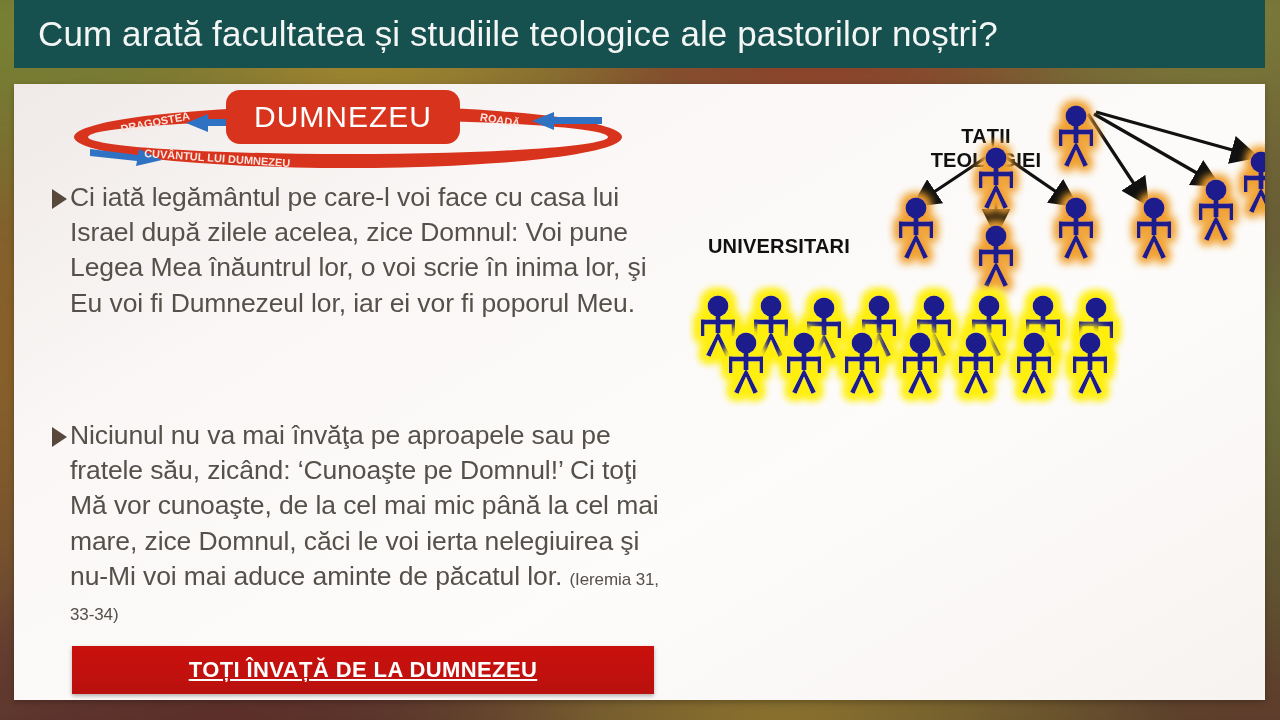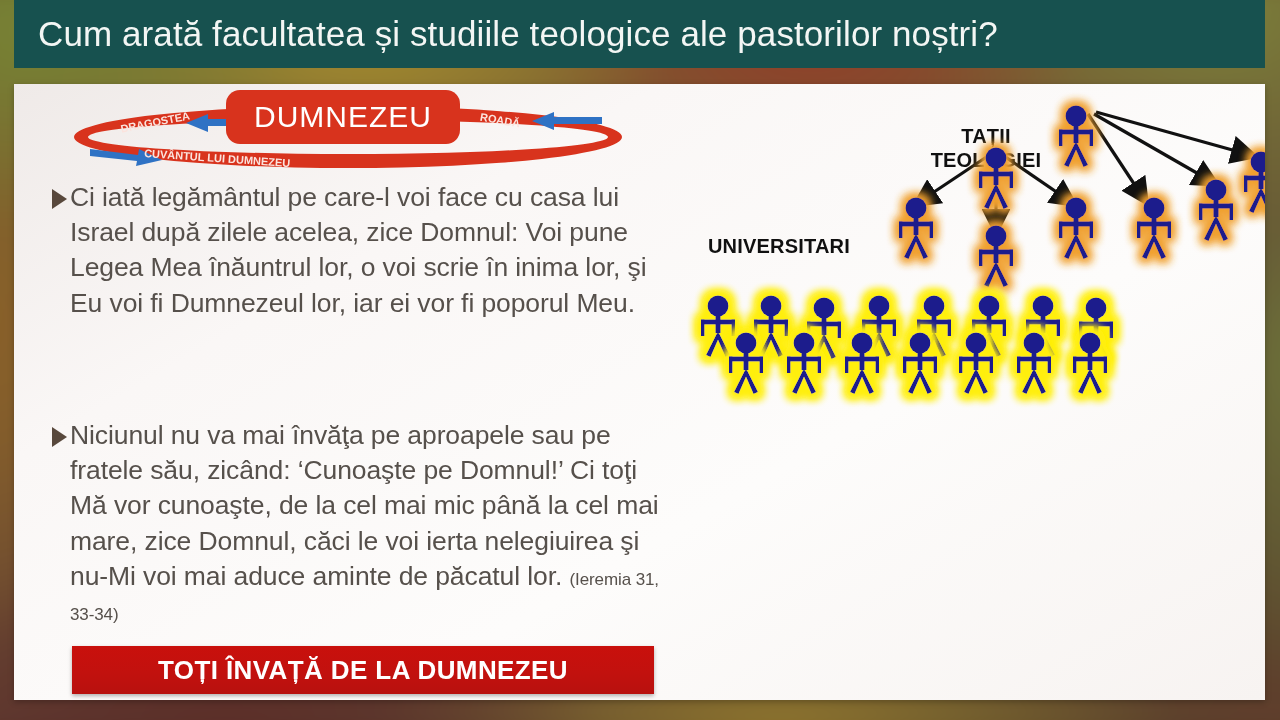--- a/index.html
+++ b/index.html
@@ -90,22 +90,23 @@
   .cite{font-size:17px;}
 
   
   #red-banner{
     position:absolute;left:36px;top:562px;width:582px;height:48px;
     background:linear-gradient(180deg,#c9100c 0%,#c2110e 55%,#b8110e 100%);
     box-shadow:0 2px 4px rgba(0,0,0,.3);
     display:flex;align-items:center;justify-content:center;
   }
   #red-banner span{
-    color:#fff;font-size:26px;font-weight:700;letter-spacing:.4px;
+    color:#fff;font-size:22px;font-weight:700;letter-spacing:.4px;
     font-family:"Liberation Sans", sans-serif;
+    text-decoration:underline;
   }
 
   
   #right-col{position:absolute;left:662px;top:0;width:589px;height:628px;}
   .diag-label{
     position:absolute;color:#101010;font-weight:700;font-size:20px;
     line-height:1.2;text-align:center;letter-spacing:.2px;
   }
   #lbl-tatii{left:225px;top:40px;width:170px;}
   #lbl-profesori{left:8px;top:150px;width:190px;}

